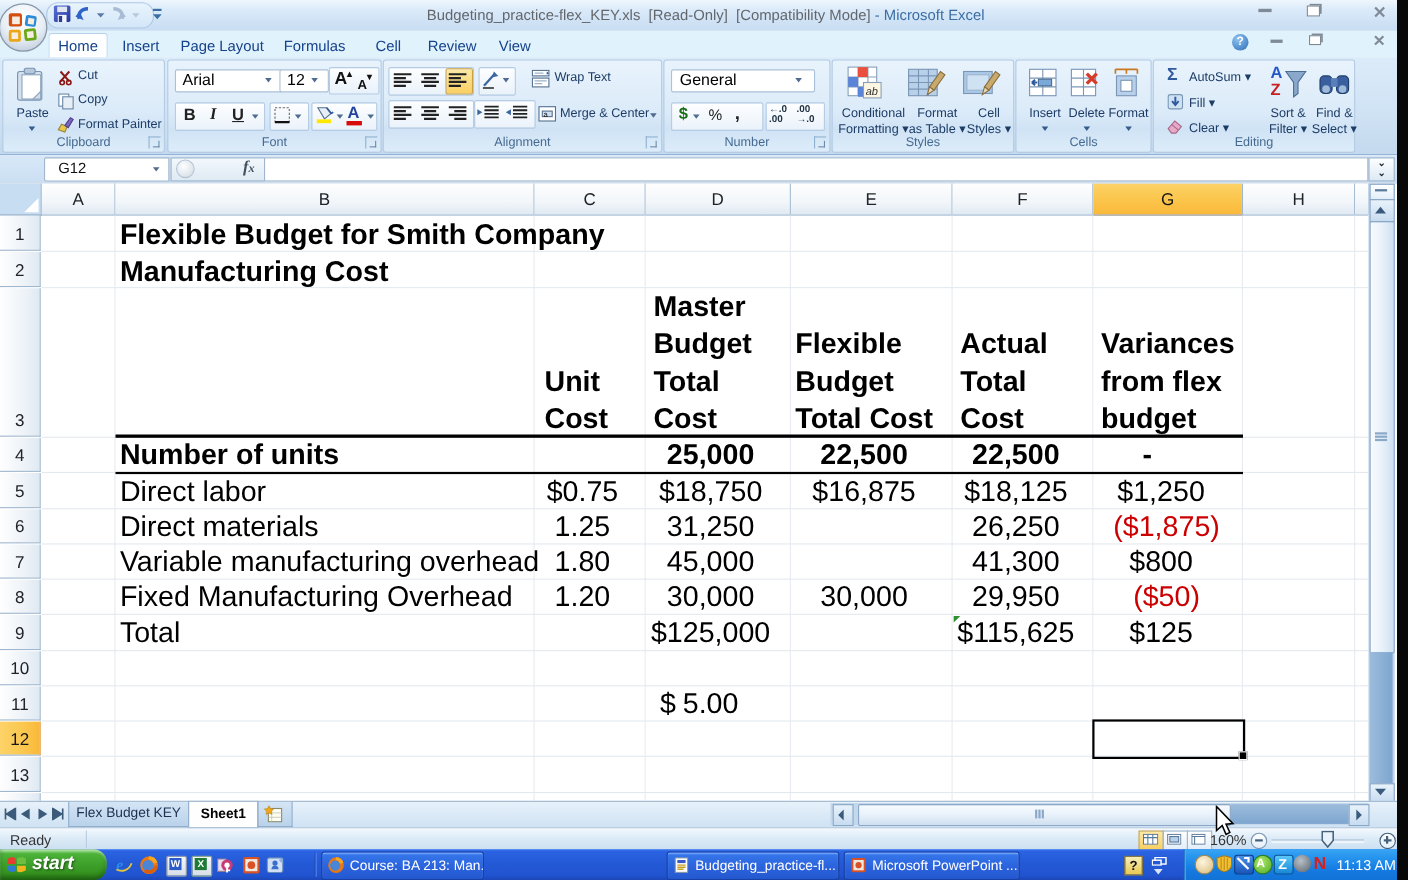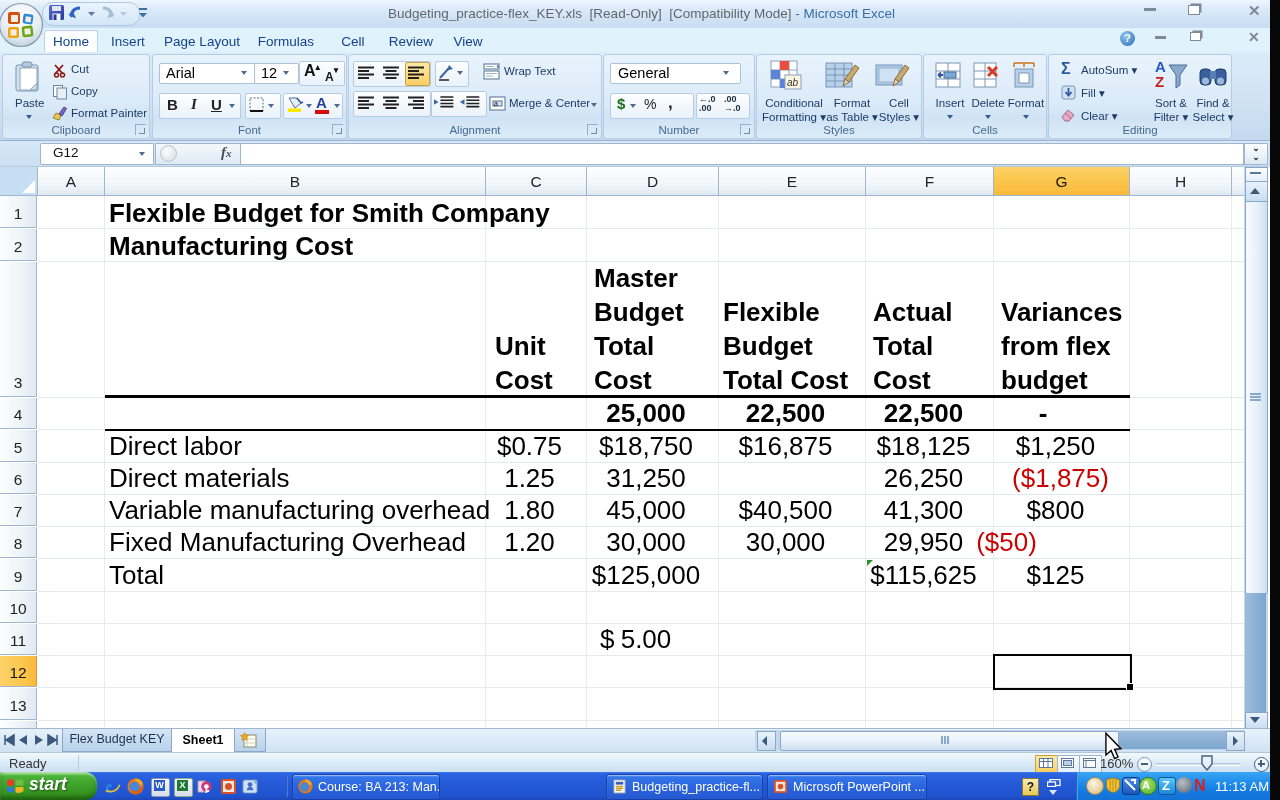--- a/index.html
+++ b/index.html
@@ -403,20 +403,21 @@
 
   <div class="cell bold" style="left:109px;top:63px;width:400px;height:32px;line-height:32px">Manufacturing Cost</div>
   <div class="cell bold" style="left:109px;top:31px;width:500px;height:31px;line-height:31px">Flexible Budget for Smith Company</div>
 
   <div class="cell bold" style="left:495px;top:162px;line-height:34px">Unit<br>Cost</div>
   <div class="cell bold" style="left:594px;top:94px;line-height:34px">Master<br>Budget<br>Total<br>Cost</div>
   <div class="cell bold" style="left:723px;top:128px;line-height:34px">Flexible<br>Budget<br>Total Cost</div>
   <div class="cell bold" style="left:873px;top:128px;line-height:34px">Actual<br>Total<br>Cost</div>
   <div class="cell bold" style="left:1001px;top:128px;line-height:34px">Variances<br>from flex<br>budget</div>
 
+  <div class="cell bold" style="left:109px;top:231px;width:380px;height:31px;line-height:31px">Number of units</div>
   <div class="cell bold num" style="left:587px;top:231px;width:118px;height:31px;line-height:31px">25,000</div>
   <div class="cell bold num" style="left:719px;top:231px;width:133px;height:31px;line-height:31px">22,500</div>
   <div class="cell bold num" style="left:866px;top:231px;width:115px;height:31px;line-height:31px">22,500</div>
   <div class="cell bold num" style="left:994px;top:231px;width:98px;height:31px;line-height:31px">-</div>
 
   <div class="cell" style="left:109px;top:263px;width:380px;height:32px;line-height:32px">Direct labor</div>
   <div class="cell num" style="left:486px;top:263px;width:87px;height:32px;line-height:32px">$0.75</div>
   <div class="cell num" style="left:587px;top:263px;width:118px;height:32px;line-height:32px">$18,750</div>
   <div class="cell num" style="left:719px;top:263px;width:133px;height:32px;line-height:32px">$16,875</div>
   <div class="cell num" style="left:866px;top:263px;width:115px;height:32px;line-height:32px">$18,125</div>
@@ -424,30 +425,29 @@
 
   <div class="cell" style="left:109px;top:296px;width:380px;height:31px;line-height:31px">Direct materials</div>
   <div class="cell num" style="left:486px;top:296px;width:87px;height:31px;line-height:31px">1.25</div>
   <div class="cell num" style="left:587px;top:296px;width:118px;height:31px;line-height:31px">31,250</div>
   <div class="cell num" style="left:866px;top:296px;width:115px;height:31px;line-height:31px">26,250</div>
   <div class="cell num red" style="left:994px;top:296px;width:133px;height:31px;line-height:31px">($1,875)</div>
 
   <div class="cell" style="left:109px;top:328px;width:390px;height:31px;line-height:31px">Variable manufacturing overhead</div>
   <div class="cell num" style="left:486px;top:328px;width:87px;height:31px;line-height:31px">1.80</div>
   <div class="cell num" style="left:587px;top:328px;width:118px;height:31px;line-height:31px">45,000</div>
-  <div class="cell num" style="left:719px;top:328px;width:133px;height:31px;line-height:31px">$40,500</div>
   <div class="cell num" style="left:866px;top:328px;width:115px;height:31px;line-height:31px">41,300</div>
   <div class="cell num" style="left:994px;top:328px;width:123px;height:31px;line-height:31px">$800</div>
 
   <div class="cell" style="left:109px;top:360px;width:390px;height:31px;line-height:31px">Fixed Manufacturing Overhead</div>
   <div class="cell num" style="left:486px;top:360px;width:87px;height:31px;line-height:31px">1.20</div>
   <div class="cell num" style="left:587px;top:360px;width:118px;height:31px;line-height:31px">30,000</div>
   <div class="cell num" style="left:719px;top:360px;width:133px;height:31px;line-height:31px">30,000</div>
   <div class="cell num" style="left:866px;top:360px;width:115px;height:31px;line-height:31px">29,950</div>
-  <div class="cell num red" style="left:940px;top:360px;width:133px;height:31px;line-height:31px">($50)</div>
+  <div class="cell num red" style="left:994px;top:360px;width:133px;height:31px;line-height:31px">($50)</div>
 
   <div class="cell" style="left:109px;top:392px;width:380px;height:32px;line-height:32px">Total</div>
   <div class="cell num" style="left:587px;top:392px;width:118px;height:32px;line-height:32px">$125,000</div>
   <div class="cell num" style="left:866px;top:392px;width:115px;height:32px;line-height:32px">$115,625</div>
   <div class="cell num" style="left:994px;top:392px;width:123px;height:32px;line-height:32px">$125</div>
 
   <div class="a" style="left:867px;top:393px;width:0;height:0;border-top:6px solid #2e8f2e;border-right:6px solid transparent"></div>
 
   <div class="cell" style="left:600px;top:457px;height:31px;line-height:31px">$</div>
   <div class="cell num" style="left:587px;top:457px;width:118px;height:31px;line-height:31px">5.00</div>

